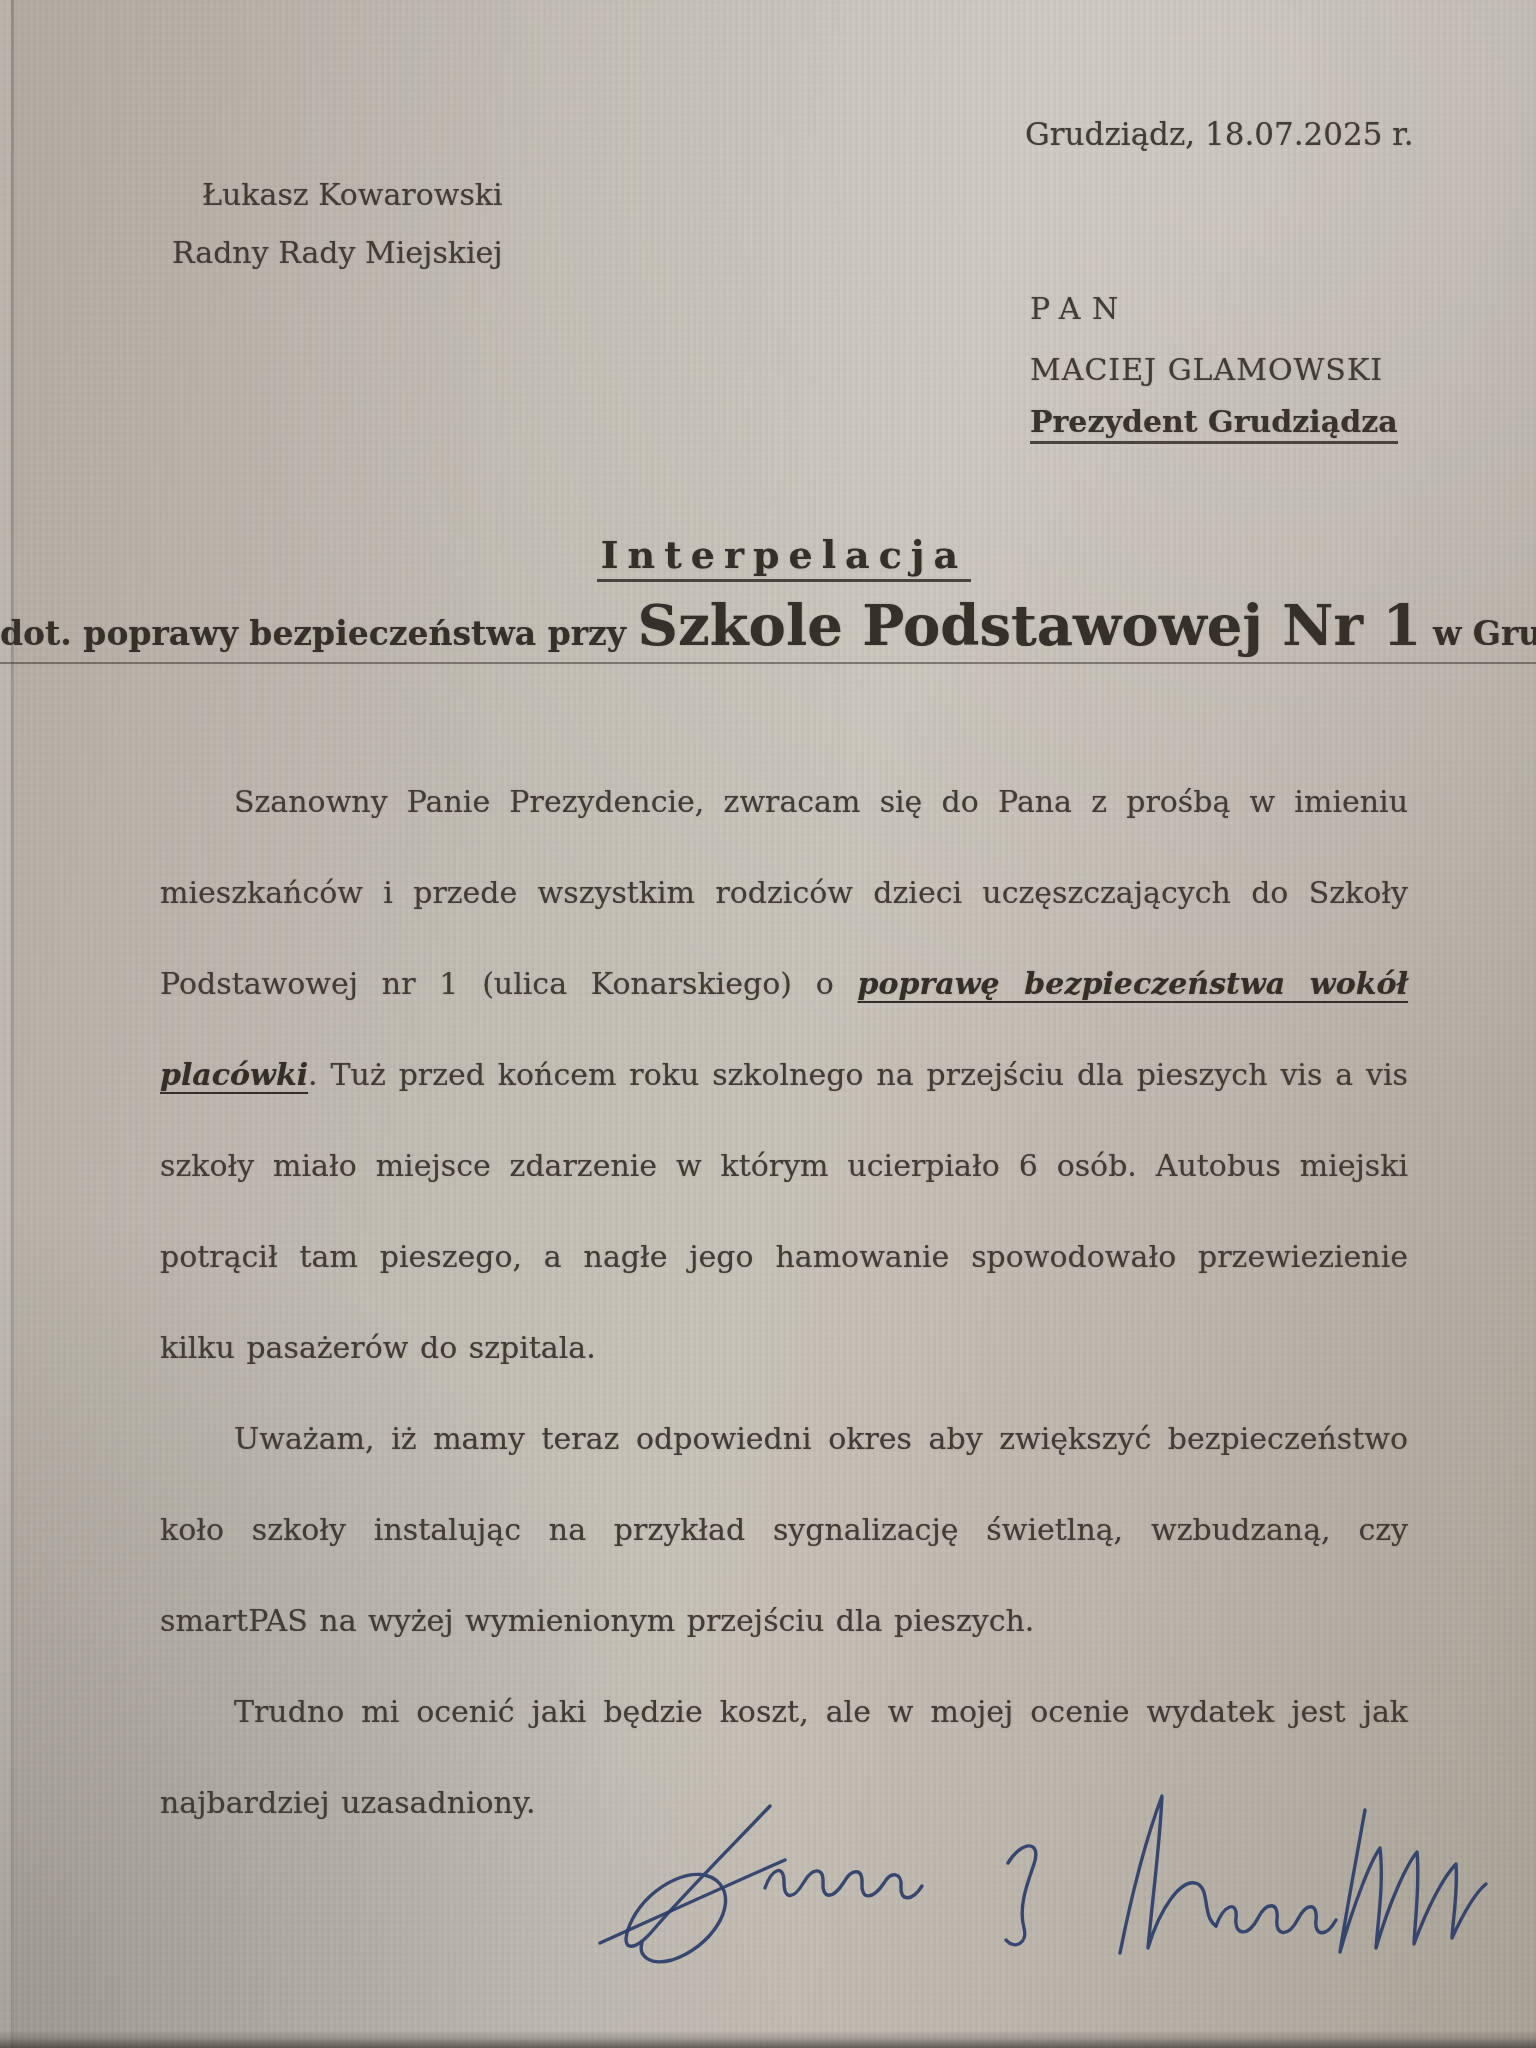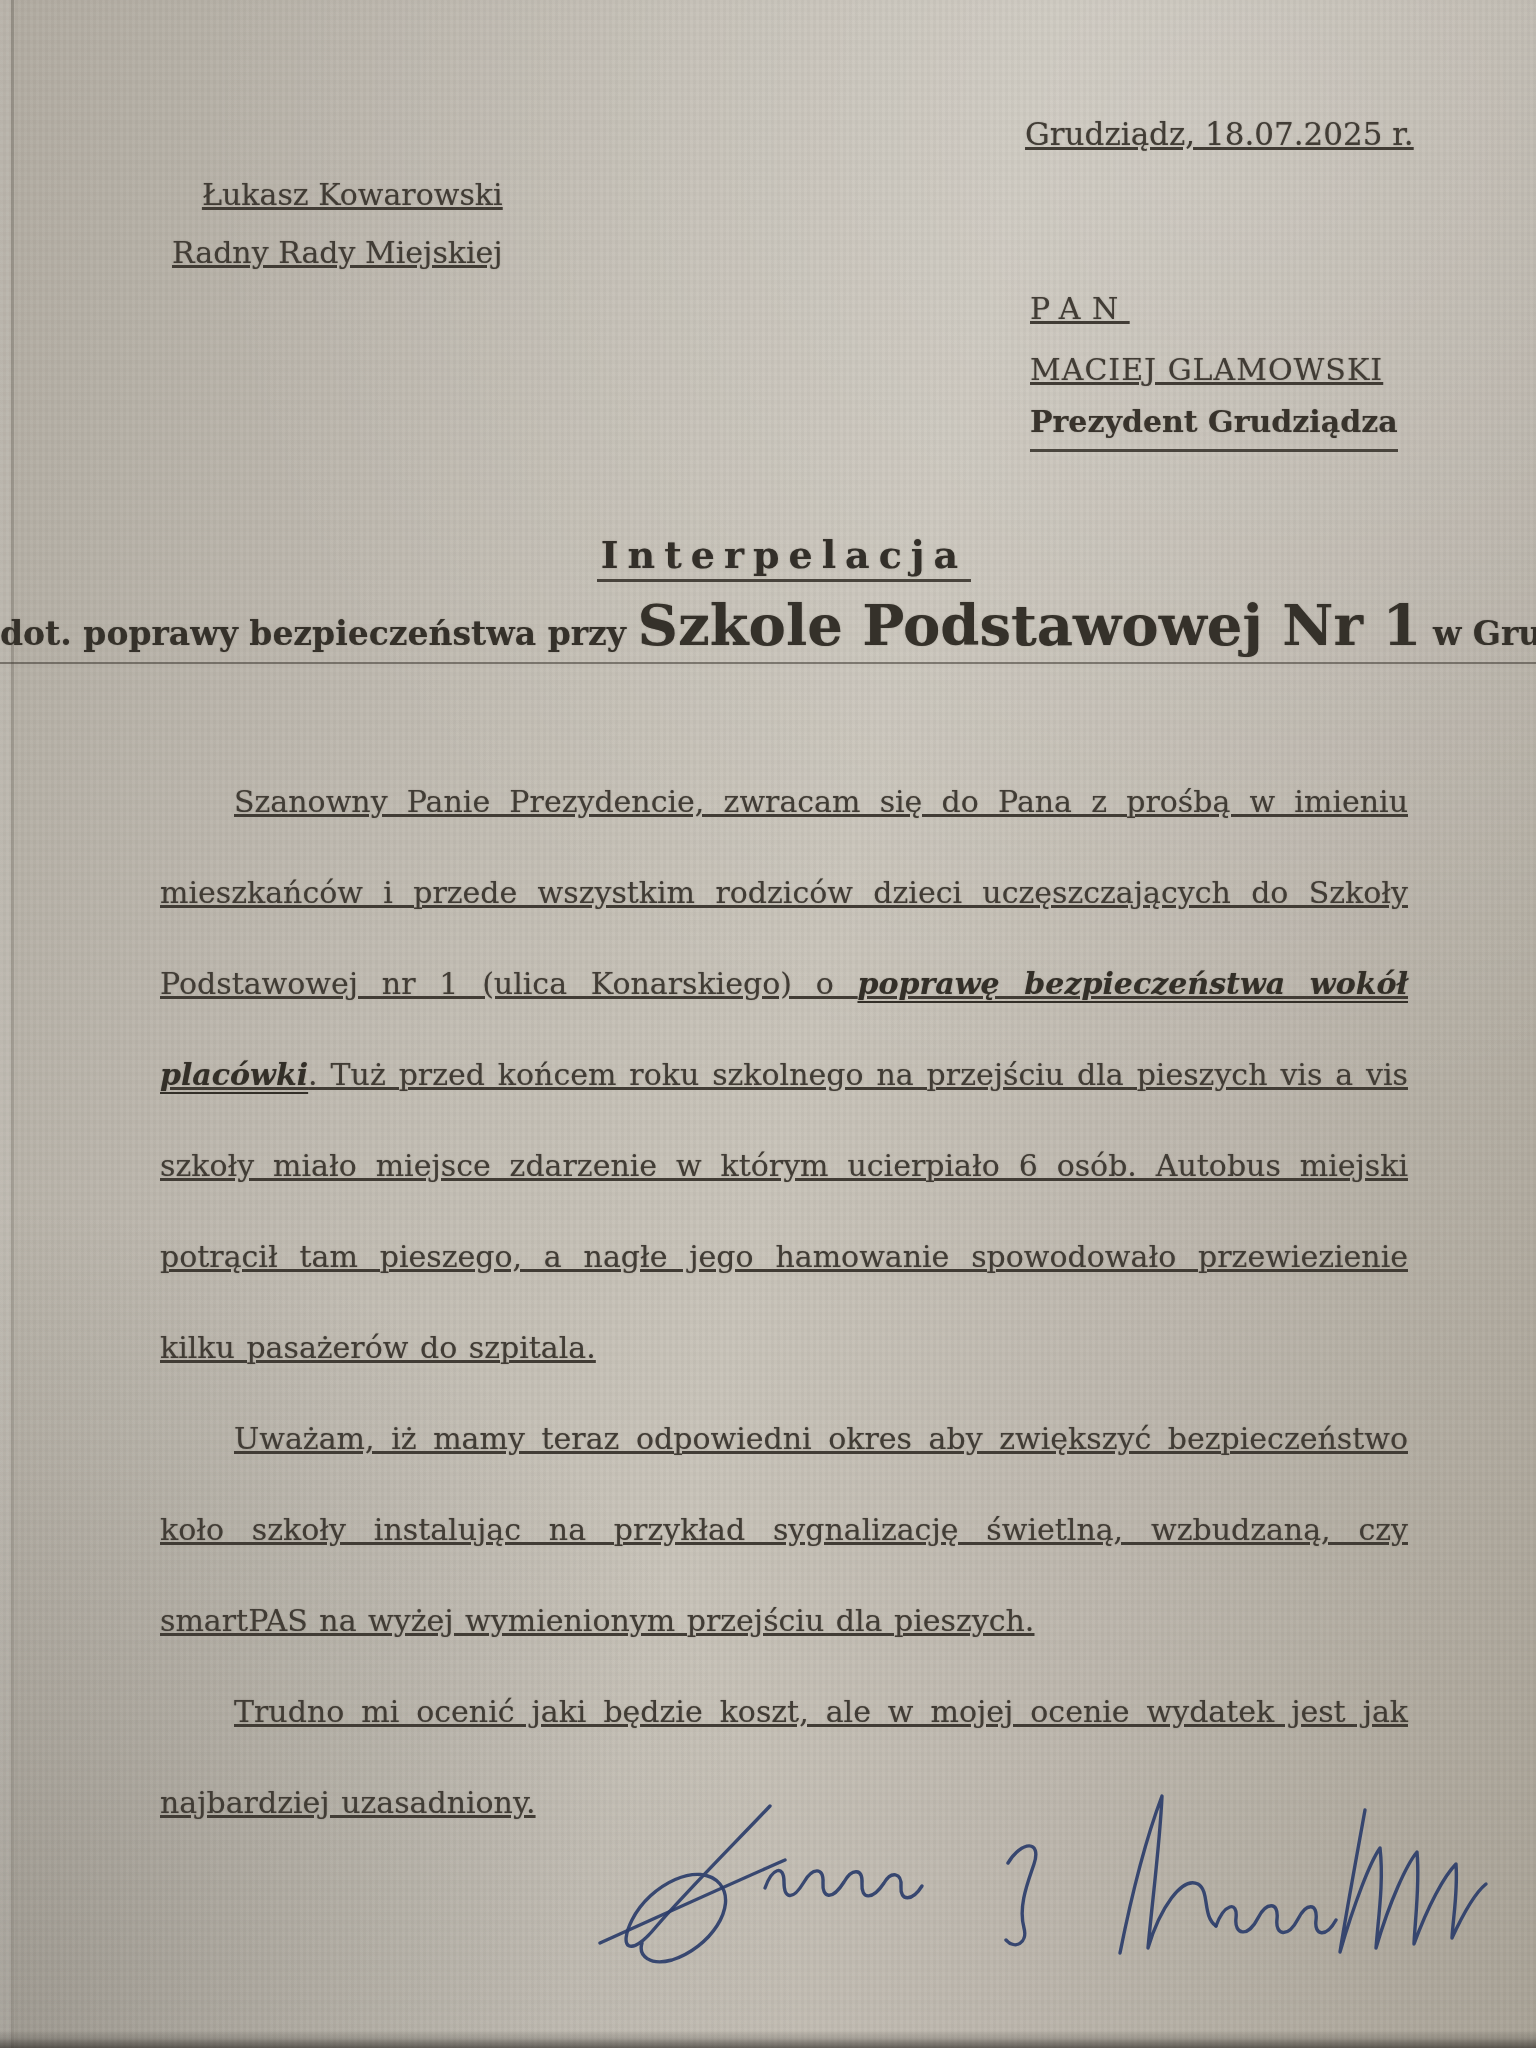--- a/index.html
+++ b/index.html
@@ -48,21 +48,20 @@
     position: absolute;
     left: 0; right: 0; bottom: 0;
     height: 18px;
     background: linear-gradient(to top, rgba(35,32,28,0.60), rgba(35,32,28,0.18) 55%, rgba(35,32,28,0));
   }
 
   
   .typed {
     color: #413c35;
     text-shadow: 0 0 1.2px rgba(60,54,46,0.50);
-    text-decoration: underline;
   }
 
   .dateline {
     position: absolute;
     left: 1025px;
     top: 116px;
     font-size: 31px;
     white-space: nowrap;
   }
 
@@ -83,21 +82,21 @@
     font-size: 30px;
     line-height: 30px;
   }
   .recipient-salutation { letter-spacing: 0.38em; }
   .recipient-name { margin-top: 31px; letter-spacing: 1px; }
   .recipient-title-wrap { margin-top: 22px; }
   .recipient-title {
     display: inline-block;
     font-weight: bold;
     border-bottom: 3px solid rgba(52,47,40,0.85);
-    padding-bottom: 12px;
+    padding-bottom: 4px;
     color: #38332c;
   }
 
   .letter-title-row {
     position: absolute;
     left: 160px;
     top: 532px;
     width: 1248px;
     text-align: center;
   }

